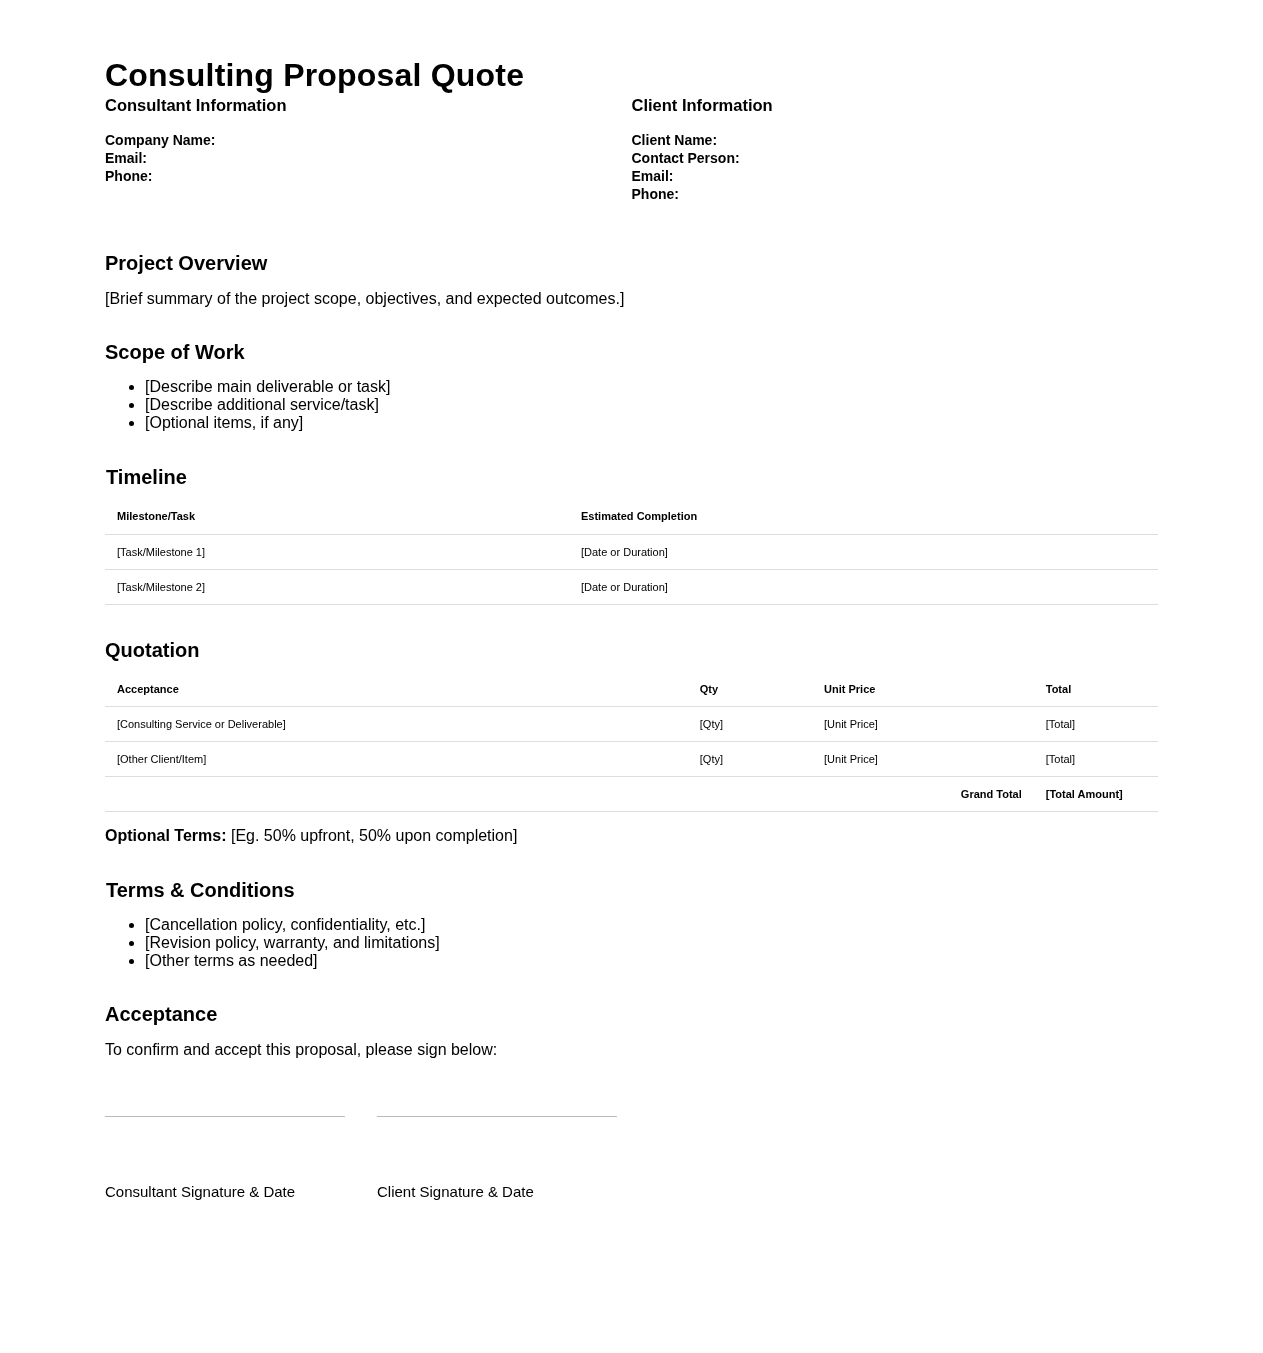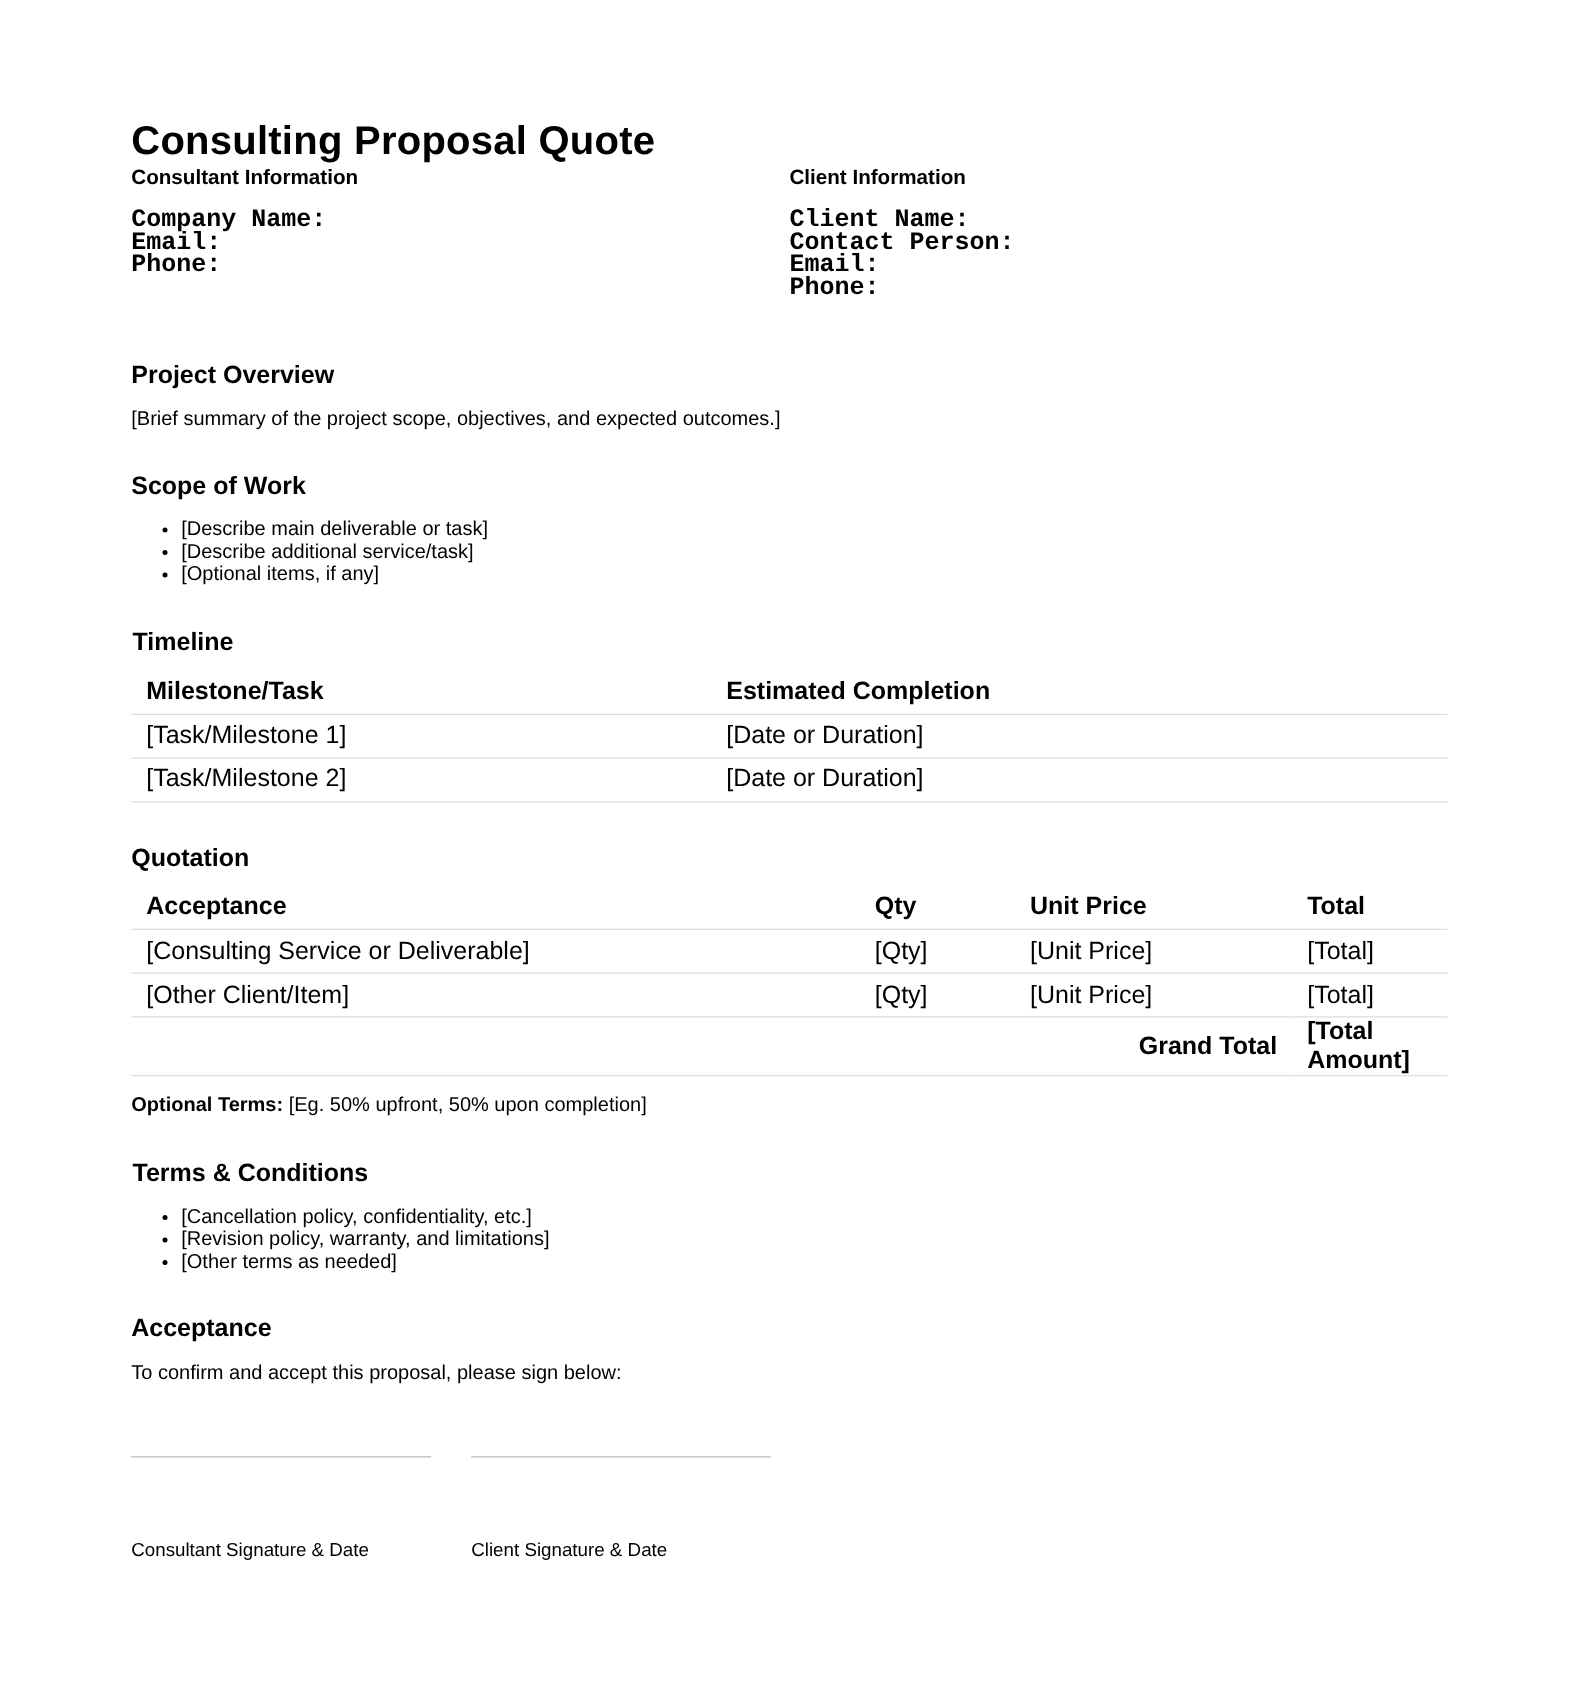--- a/index.html
+++ b/index.html
@@ -9,21 +9,21 @@
       background: #ffffff;
       color: #000000;
       font-family: "Liberation Sans", sans-serif;
       font-size: 16px;
     }
     body { width: 1263px; min-height: 1353px; }
     .page {
       position: relative;
       margin: 0 0 0 105px;
       width: 1053px;
-      padding-top: 92px;
+      padding-top: 55px;
       padding-bottom: 100px;
     }
     h1 {
       font-size: 32px;
       font-weight: bold;
       margin: 0;
       line-height: 40px;
       letter-spacing: 0.2px;
     }
     .info-row {
@@ -33,22 +33,21 @@
     .info-col h3 {
       font-size: 16.5px;
       font-weight: bold;
       margin: 0;
       line-height: 20px;
     }
     .info-lines {
       margin-top: 16px;
       font-weight: bold;
       line-height: 18px;
-      font-size: 20px;
-      font-family: Liberation Mono, monospace;
+      font-size: 14px;
     }
     .info-lines div { height: 18px; }
     h2 {
       font-size: 20px;
       font-weight: bold;
       margin: 0;
       line-height: 24px;
     }
     p { margin: 0; line-height: 20px; }
     .section-overview { margin-top: 48px; }
@@ -65,21 +64,21 @@
     table {
       width: 100%;
       border-collapse: collapse;
       margin-top: 10px;
     }
     th, td {
       text-align: left;
       padding: 0 12px;
       height: 35px;
       border-bottom: 1px solid #dddddd;
-      font-size: 20px;
+      font-size: 11px;
       vertical-align: middle;
     }
     th { font-weight: bold; }
     .timeline-table th:first-child, .timeline-table td:first-child { width: 464px; }
     .section-quotation { margin-top: 33px; }
     .quote-table th:nth-child(1), .quote-table td:nth-child(1) { width: 502px; }
     .quote-table th:nth-child(2), .quote-table td:nth-child(2) { width: 107px; }
     .quote-table th:nth-child(3), .quote-table td:nth-child(3) { width: 191px; }
     .quote-table .grand-label { text-align: right; font-weight: bold; padding-right: 12px; }
     .quote-table .grand-value { font-weight: bold; }

